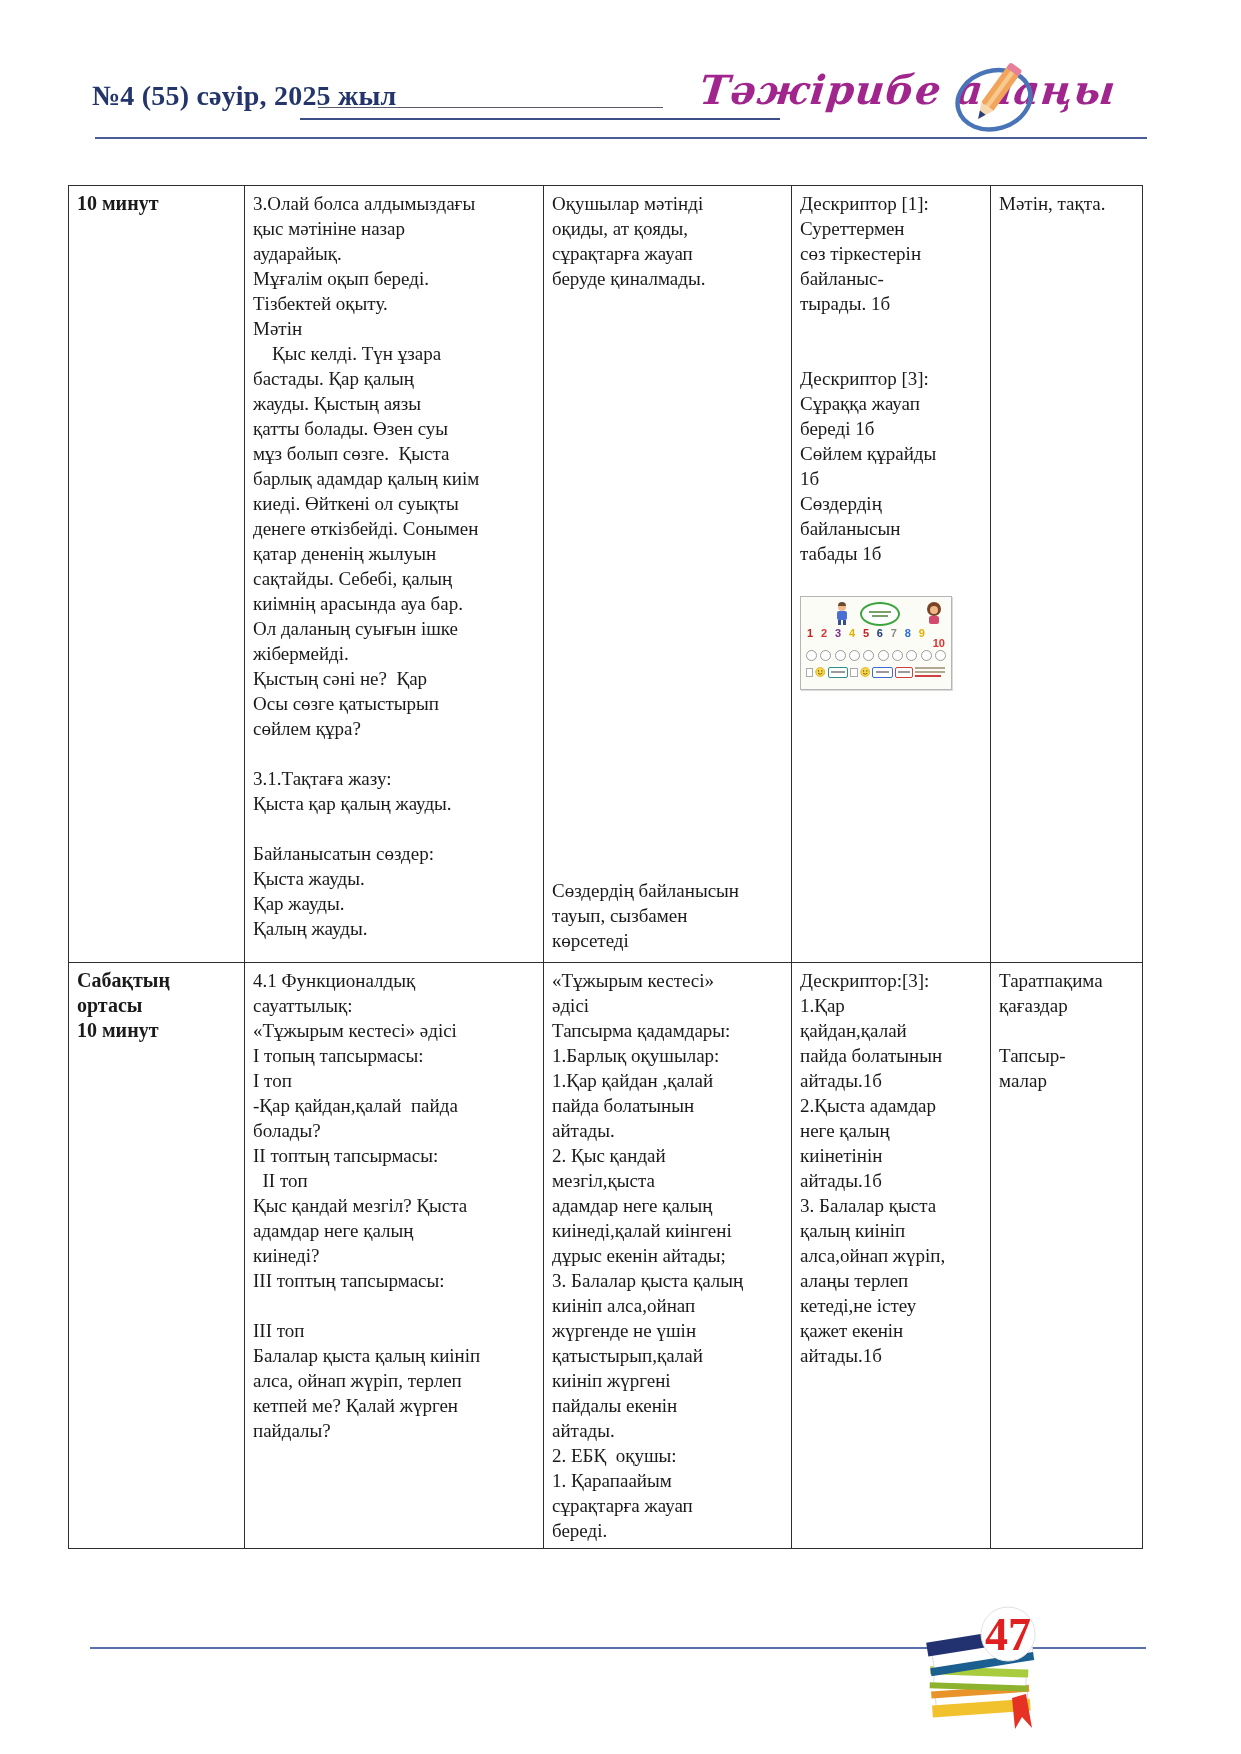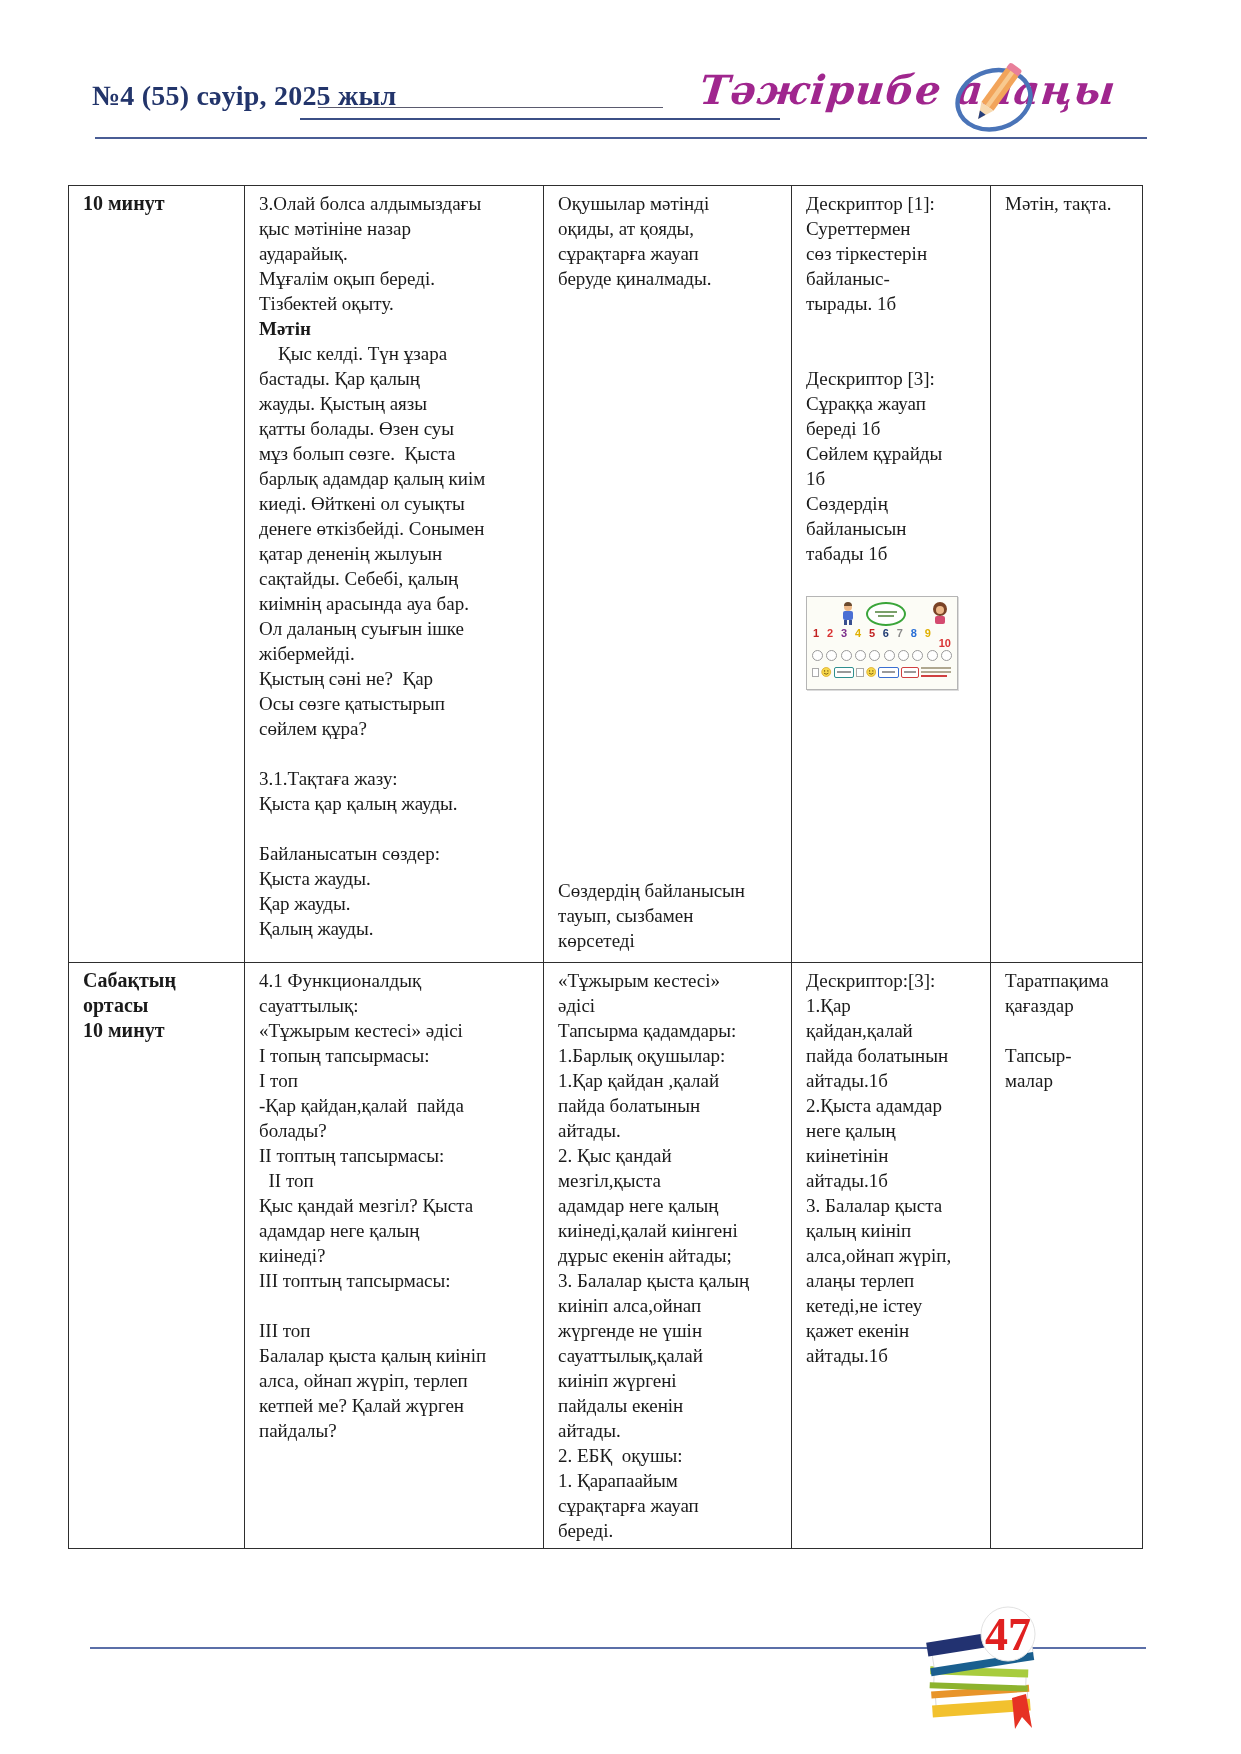--- a/index.html
+++ b/index.html
@@ -27,26 +27,26 @@
   .pencil { position:absolute; left:950px; top:52px; width:88px; height:92px; }
 
   
   table.lesson {
     position:absolute; left:68px; top:185px;
     border-collapse:collapse; table-layout:fixed; width:1074px;
     font-size:19px; line-height:25px;
   }
   table.lesson td {
     border:1.8px solid #2e2e2e; vertical-align:top;
-    padding:5px 8px 5px 14px; overflow:hidden;
+    padding:5px 8px 5px 8px; overflow:hidden;
   }
   tr.r1 td { height:777px; }
   tr.r2 td { height:581px; }
   .ln { white-space:pre-wrap; min-height:25px; }
-  .b  { font-weight:bold; }
+  .b  { font-weight:normal; }
   .c-time .ln { font-size:20px; font-weight:bold; }
   .vflex { height:762px; display:flex; flex-direction:column; justify-content:space-between; }
 
   
   .ws {
     width:152px; height:94px; margin-top:30px; padding:3px 5px;
     background:#fcfcf6; border:1px solid #b5b5b5; box-shadow:1px 1px 0 #dcdcdc;
   }
   .ws-top { display:flex; align-items:center; height:27px; }
   .ws-kid { margin-left:28px; }
@@ -302,21 +302,21 @@
               <div class="ln">пайда болатынын</div>
               <div class="ln">айтады.</div>
               <div class="ln">2. Қыс қандай</div>
               <div class="ln">мезгіл,қыста</div>
               <div class="ln">адамдар неге қалың</div>
               <div class="ln">киінеді,қалай киінгені</div>
               <div class="ln">дұрыс екенін айтады;</div>
               <div class="ln">3. Балалар қыста қалың</div>
               <div class="ln">киініп алса,ойнап</div>
               <div class="ln">жүргенде не үшін</div>
-              <div class="ln">сауаттылық,қалай</div>
+              <div class="ln">қатыстырып,қалай</div>
               <div class="ln">киініп жүргені</div>
               <div class="ln">пайдалы екенін</div>
               <div class="ln">айтады.</div>
               <div class="ln">2. ЕБҚ  оқушы:</div>
               <div class="ln">1. Қарапаайым</div>
               <div class="ln">сұрақтарға жауап</div>
               <div class="ln">береді.</div>
             </div>
         </td>
         <td>

